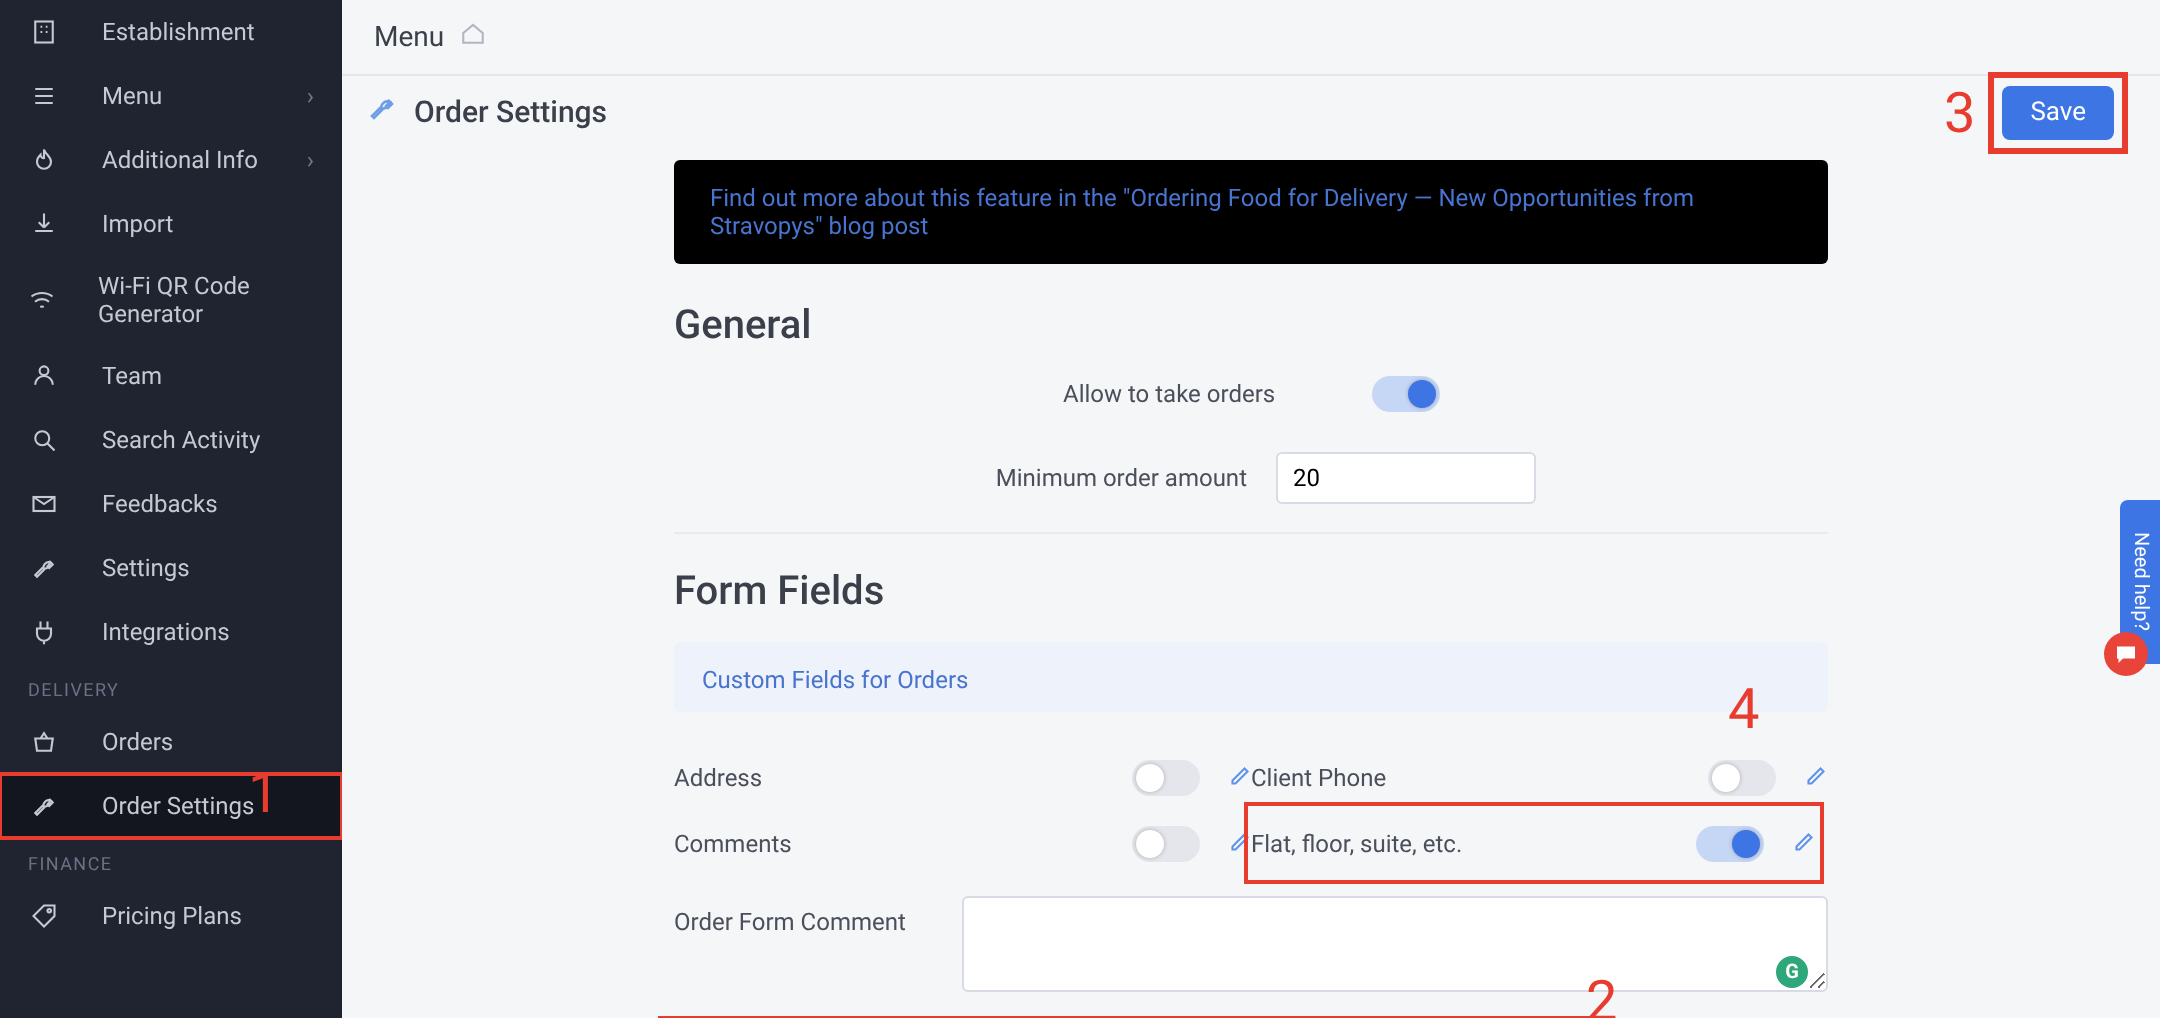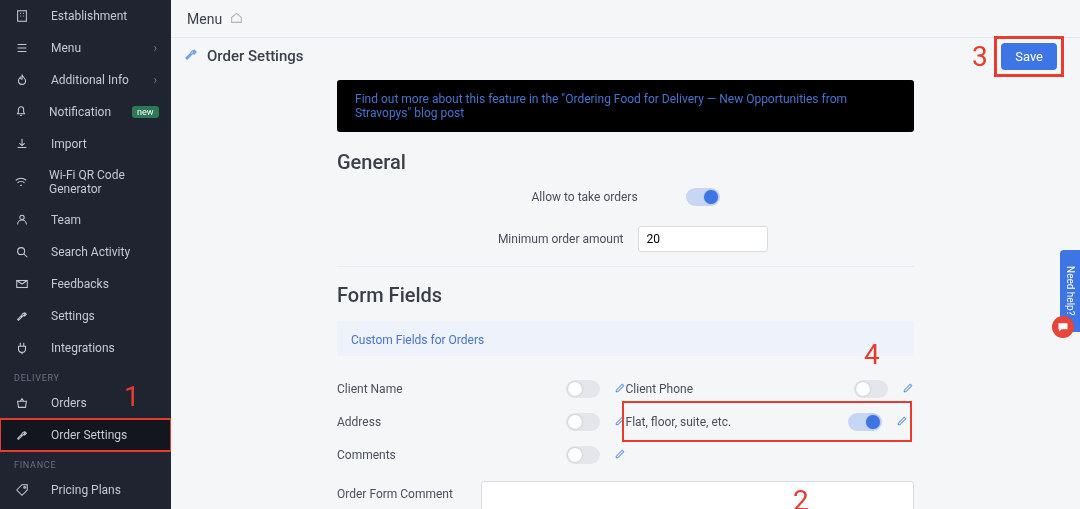--- a/index.html
+++ b/index.html
@@ -106,29 +106,20 @@
           <svg viewBox="0 0 16 16" fill="none" stroke="currentColor" stroke-width="1.2">
             <path d="M8 2c1 3 4 4 4 7a4 4 0 11-8 0c0-2 1-3 2-4 0 1 1 2 2 2 0-2 0-4 0-5z"></path>
           </svg>
         </span>
       <span>Additional Info</span>
       <span class="s-chev">›</span>
     </div>
     <div class="side-item">
       <span class="side-ico">
           <svg viewBox="0 0 16 16" fill="none" stroke="currentColor" stroke-width="1.2">
-            <path d="M8 2a3 3 0 013 3v3l1 2H4l1-2V5a3 3 0 013-3zM7 12h2"></path>
-          </svg>
-        </span>
-      <span>Notification</span>
-      <span class="badge-new">new</span>
-    </div>
-    <div class="side-item">
-      <span class="side-ico">
-          <svg viewBox="0 0 16 16" fill="none" stroke="currentColor" stroke-width="1.2">
             <path d="M8 2v8m0 0l-3-3m3 3l3-3M3 12h10"></path>
           </svg>
         </span>
       <span>Import</span>
     </div>
     <div class="side-item">
       <span class="side-ico">
           <svg viewBox="0 0 16 16" fill="none" stroke="currentColor" stroke-width="1.2">
             <path d="M2 6a10 10 0 0112 0M4 9a6 6 0 018 0M7 12a2 2 0 012 0"></path>
           </svg>
@@ -255,29 +246,20 @@
       </div>
       <hr class="sep">
 
       <div class="section-title">Form Fields</div>
       <div class="chipbar">
         <a href="#">Custom Fields for Orders</a>
       </div>
 
       <div class="fieldgrid">
         <div class="fieldcol">
-          <div class="fieldrow">
-            <span class="lbl">Client Name</span>
-            <span class="toggle">
-                <span class="knob"></span>
-              </span>
-            <span class="edit-ico"><svg viewBox="0 0 16 16" fill="none" stroke="currentColor" stroke-width="1.4">
-                  <path d="M3 11l8-8 2 2-8 8H3v-2z"></path>
-                </svg></span>
-          </div>
           <div class="fieldrow">
             <span class="lbl">Address</span>
             <span class="toggle">
                 <span class="knob"></span>
               </span>
             <span class="edit-ico"><svg viewBox="0 0 16 16" fill="none" stroke="currentColor" stroke-width="1.4">
                   <path d="M3 11l8-8 2 2-8 8H3v-2z"></path>
                 </svg></span>
           </div>
           <div class="fieldrow">

